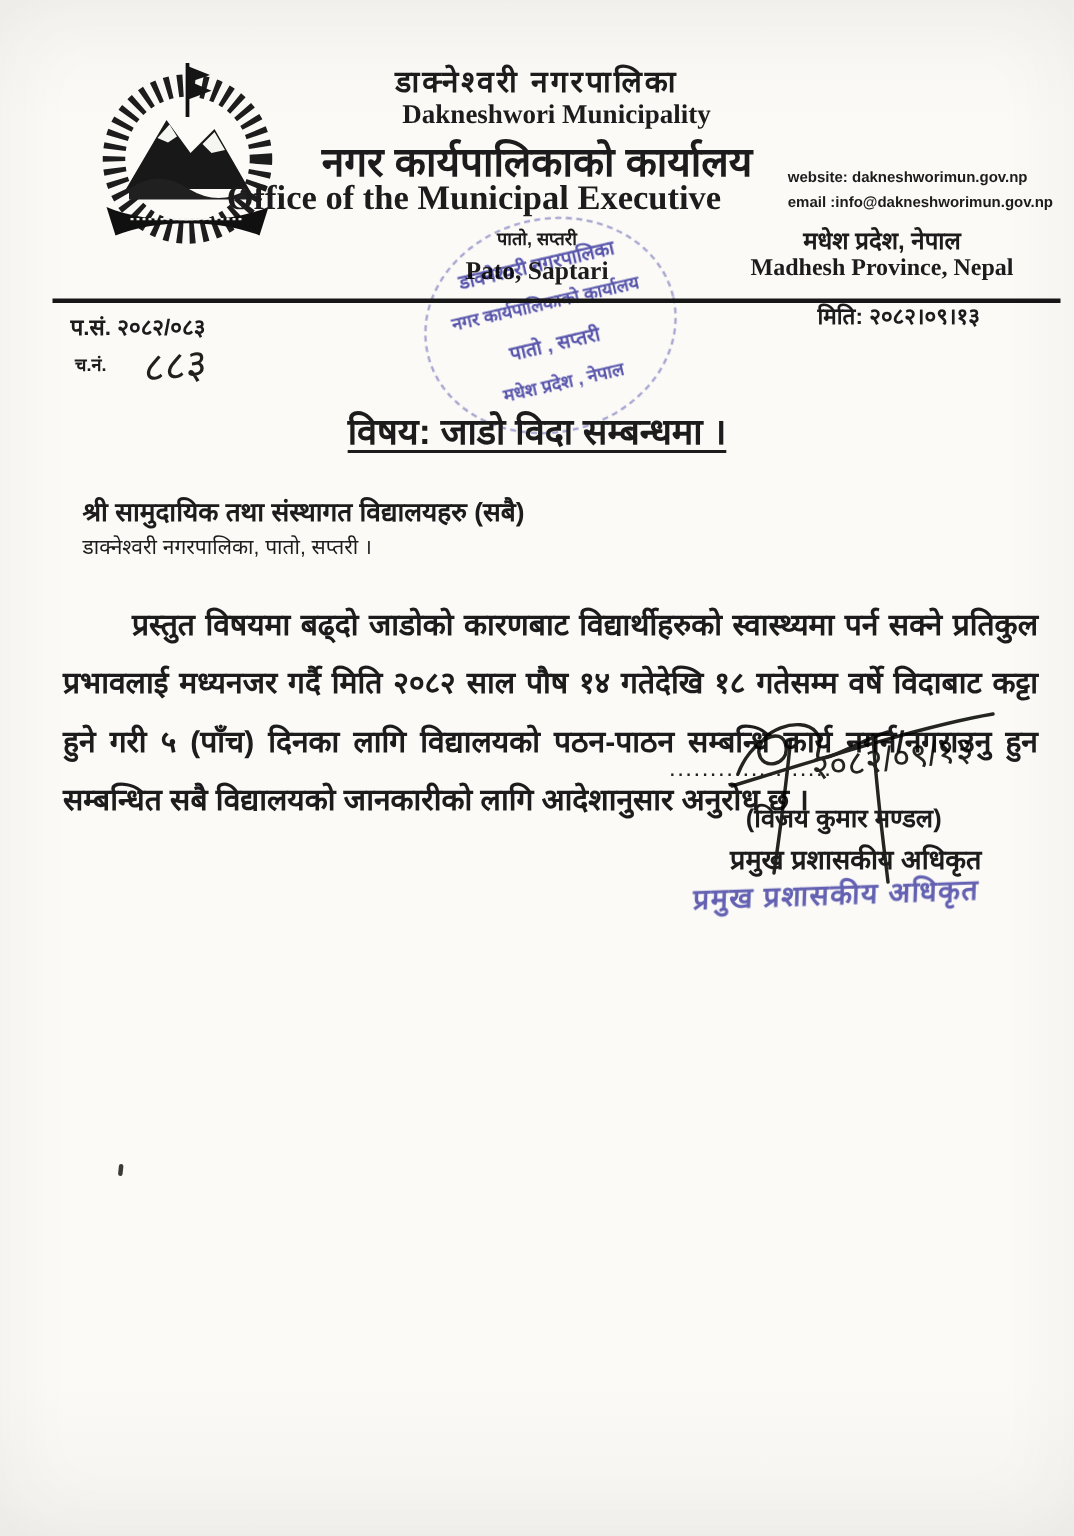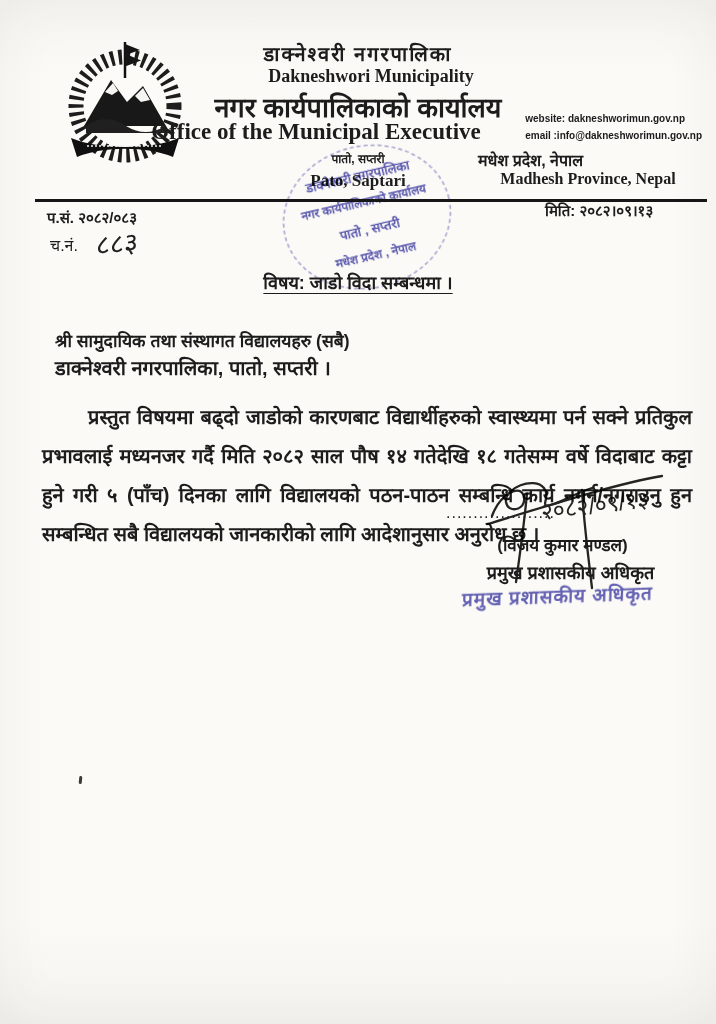--- a/index.html
+++ b/index.html
@@ -18,37 +18,37 @@
   .center{text-align:center;}
 
   
   .hdr-np-1{left:0;top:40px;width:716px;font-size:20px;font-weight:bold;letter-spacing:2px;}
   .hdr-en-1{left:0;top:66px;width:716px;font-size:18px;font-weight:bold;padding-left:13px;}
   .hdr-np-2{left:0;top:88px;width:716px;font-size:27px;font-weight:bold;}
   .hdr-en-2{left:0;top:119px;width:632px;font-size:23px;font-weight:bold;}
   .hdr-np-3{left:0;top:150px;width:716px;font-size:12px;font-weight:bold;}
   .hdr-en-3{left:0;top:171px;width:716px;font-size:17px;font-weight:bold;}
   .contact{right:14px;top:110px;font-size:10px;font-weight:600;line-height:17px;text-align:left;}
-  .prov-np{left:478px;top:149px;width:220px;font-size:16px;font-weight:bold;text-align:left;}
+  .prov-np{left:478px;top:149px;width:220px;font-size:16px;font-weight:bold;text-align:center;}
   .prov-en{left:478px;top:170px;width:220px;font-size:16px;font-weight:bold;text-align:center;}
 
   .logo{left:55px;top:36px;}
 
   .rule{left:35px;top:199px;width:672px;height:3px;background:#161616;}
 
   .refno{left:47px;top:207px;font-size:15px;font-weight:600;}
   .dateno{left:545px;top:200px;font-size:15px;font-weight:600;}
-  .serial-label{left:50px;top:234px;font-size:16px;font-weight:400;}
+  .serial-label{left:50px;top:234px;font-size:12px;font-weight:700;}
   .serial-hand{left:96px;top:224px;font-size:27px;transform:rotate(-4deg) skewX(-6deg);color:#20201f;}
 
-  .subject{left:0;top:270px;width:716px;font-size:18px;font-weight:bold;}
+  .subject{left:0;top:270px;width:716px;font-size:24px;font-weight:bold;}
   .subject span{text-decoration:underline;text-underline-offset:4px;}
 
   .addr1{left:55px;top:328px;font-size:17.5px;font-weight:600;}
-  .addr2{left:55px;top:354px;font-size:20px;font-weight:700;}
+  .addr2{left:55px;top:354px;font-size:14px;font-weight:400;}
 
   .body-par{
     left:42px;top:398px;width:650px;
     font-size:20px;line-height:39px;font-weight:600;
     text-align:justify;text-indent:46px;
   }
 
   
   .round-stamp{
     left:278px;top:136px;

